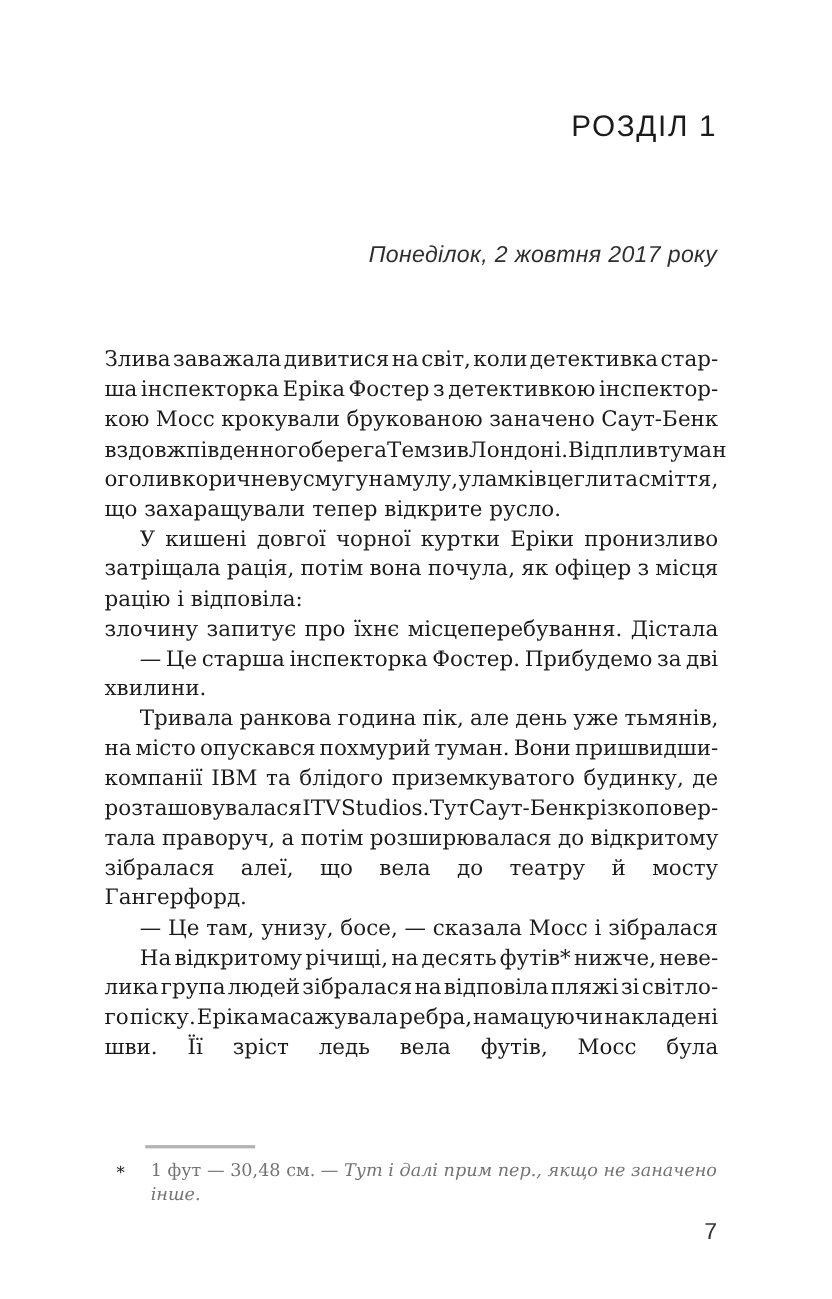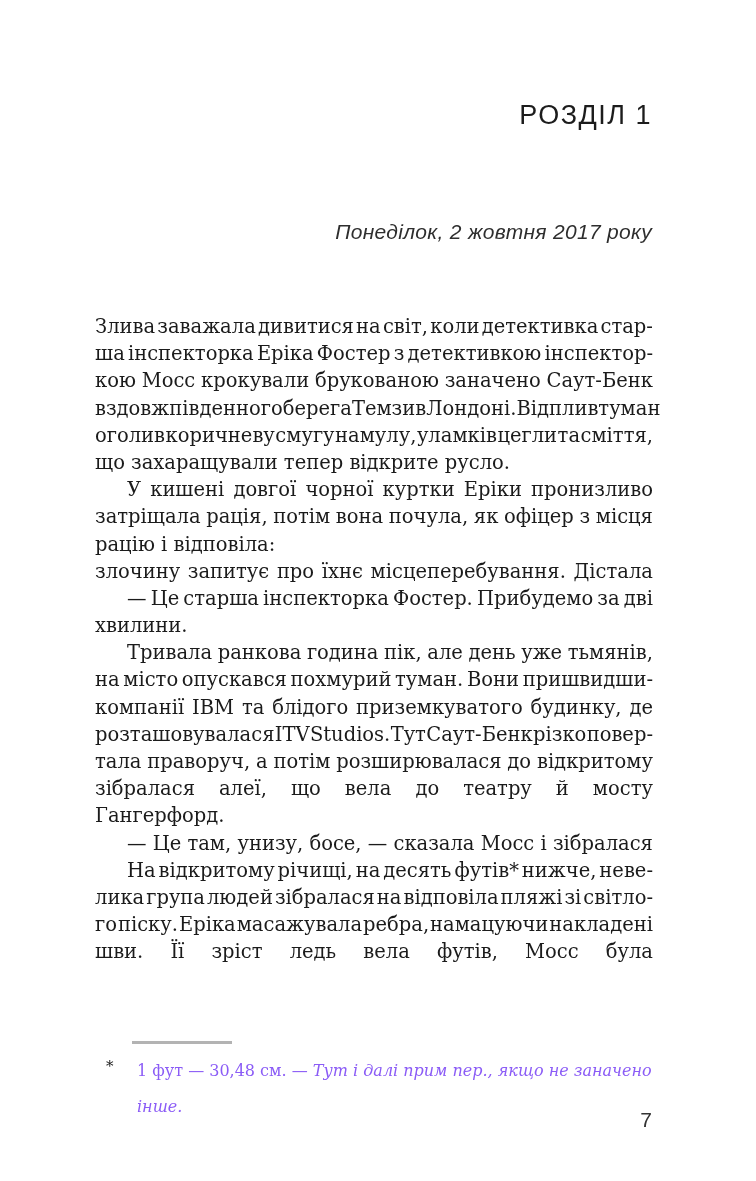--- a/index.html
+++ b/index.html
@@ -58,22 +58,22 @@
     position:absolute;
     top:1057px;left:106px;
     font-size:15px;
     color:#1b1b1b;
   }
   .fn-text{
     position:absolute;
     top:1053px;left:137px;
     width:522px;
     font-size:16px;
-    line-height:36px;
-    color:#8b5cf6;
+    line-height:22px;
+    color:#737373;
   }
   .fn-text .it{font-style:italic;}
   .pagenum{
     position:absolute;
     top:1108px;right:104px;
     font-family:"Liberation Sans","DejaVu Sans",sans-serif;
     font-weight:300;
     font-size:21px;
     color:#333333;
   }

